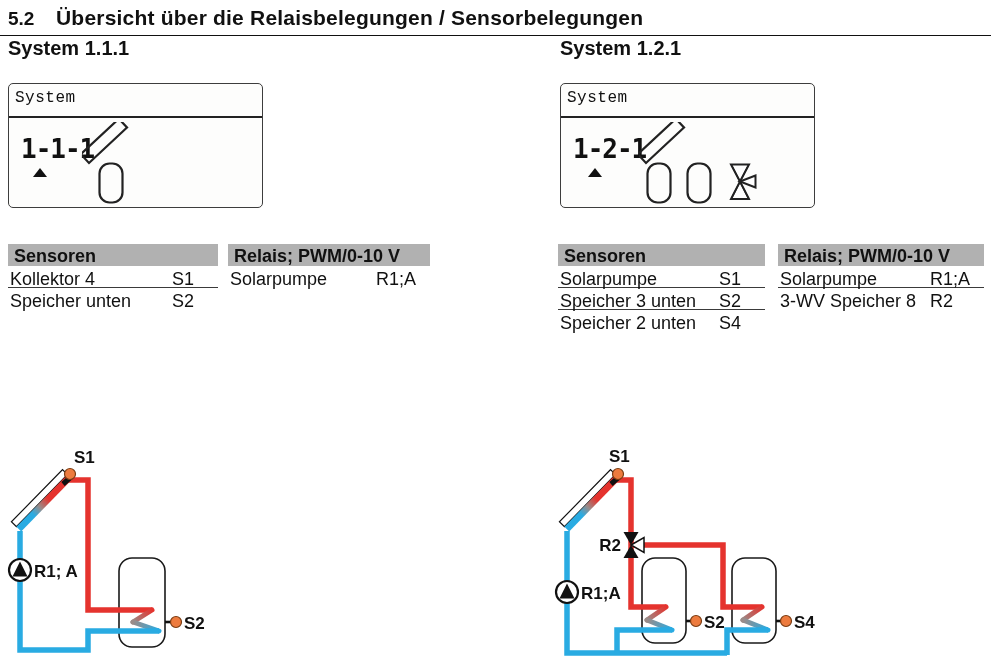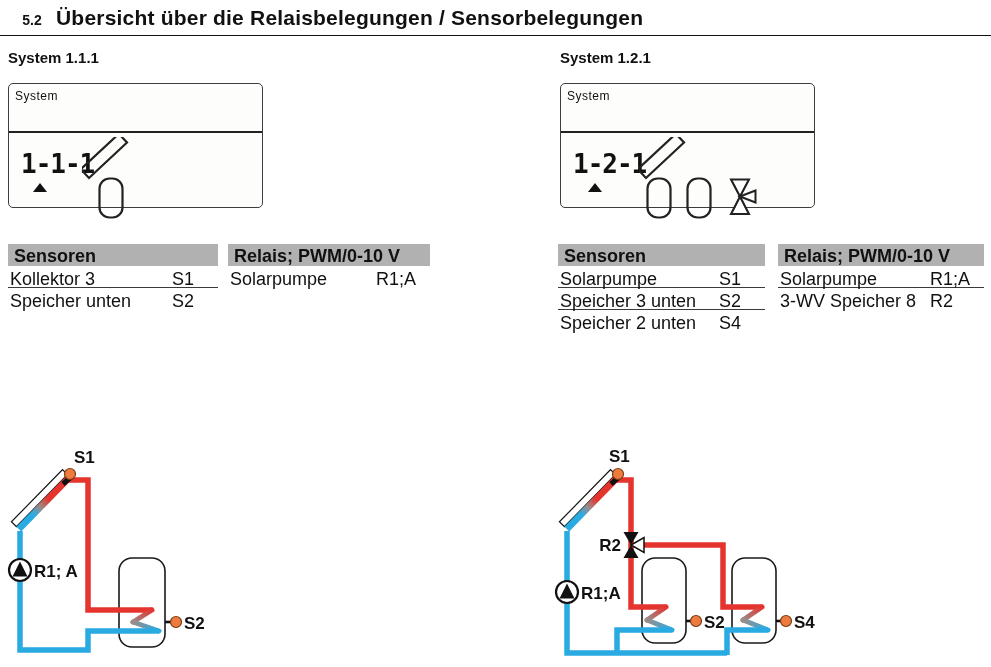--- a/index.html
+++ b/index.html
@@ -2,31 +2,31 @@
 <html><head>
 <meta charset="utf-8">
 <style>
   html,body{margin:0;padding:0;background:#fff;}
   .page{position:relative;width:991px;height:667px;background:#fff;
         font-family:"Liberation Sans",sans-serif;color:#111;overflow:hidden;}
 
   
   .sect-head{position:absolute;left:0;top:4px;width:985px;border-bottom:1.6px solid #111;
              padding:2px 0 5px 8px;}
-  .sect-head .num{font-weight:bold;font-size:14px;display:inline-block;width:48px;text-align:center;}
+  .sect-head .num{font-weight:bold;font-size:19px;display:inline-block;width:48px;}
   .sect-head .ttl{font-weight:bold;font-size:21px;letter-spacing:0.2px;}
 
-  .sys-title{position:absolute;top:49px;font-weight:bold;font-size:15px;}
+  .sys-title{position:absolute;top:37px;font-weight:bold;font-size:20px;}
 
   
   .lcd{position:absolute;top:83px;width:255px;height:125px;border:1.7px solid #3d3d3d;
        border-radius:5px;background:#fdfdfc;box-sizing:border-box;}
   .lcd-title{height:27px;border-bottom:2.6px solid #222;
-             font-family:Liberation Sans, sans-serif;font-size:12px;
-             padding:5px 0 15px 6px;letter-spacing:0.5px;box-sizing:content-box;}
+             font-family:Liberation Mono, monospace;font-size:16px;
+             padding:5px 0 0 6px;letter-spacing:0.5px;box-sizing:content-box;}
   .lcd-body{position:relative;height:88px;}
   .lcd-code{position:absolute;left:12px;top:16px;
             font-family:"DejaVu Sans Mono",monospace;font-weight:bold;
             font-size:26px;letter-spacing:-1px;}
   .lcd-tri{position:absolute;width:0;height:0;border-left:7px solid transparent;
            border-right:7px solid transparent;border-bottom:9px solid #111;top:50px;}
   .lcd-ic{position:absolute;}
 
   
   .tbl{position:absolute;top:244px;font-size:18px;}
@@ -63,21 +63,21 @@
       </svg>
       <svg class="lcd-ic" style="left:89px;top:44px" width="26" height="42">
         <rect x="1.5" y="1.5" width="23" height="39" rx="10" fill="none" stroke="#222" stroke-width="2.2"></rect>
       </svg>
     </div>
   </div>
 
   <div class="tbl" style="left:8px;width:210px">
     <div class="thead">Sensoren</div>
     <div class="trow">
-      <span class="lbl">Kollektor 3</span>
+      <span class="lbl">Kollektor 4</span>
       <span class="val">S1</span>
     </div>
     <div class="trow">
       <span class="lbl">Speicher unten</span>
       <span class="val">S2</span>
     </div>
   </div>
 
   <div class="tbl tbl-relay" style="left:228px;width:202px">
     <div class="thead">Relais; PWM/0-10 V</div>

